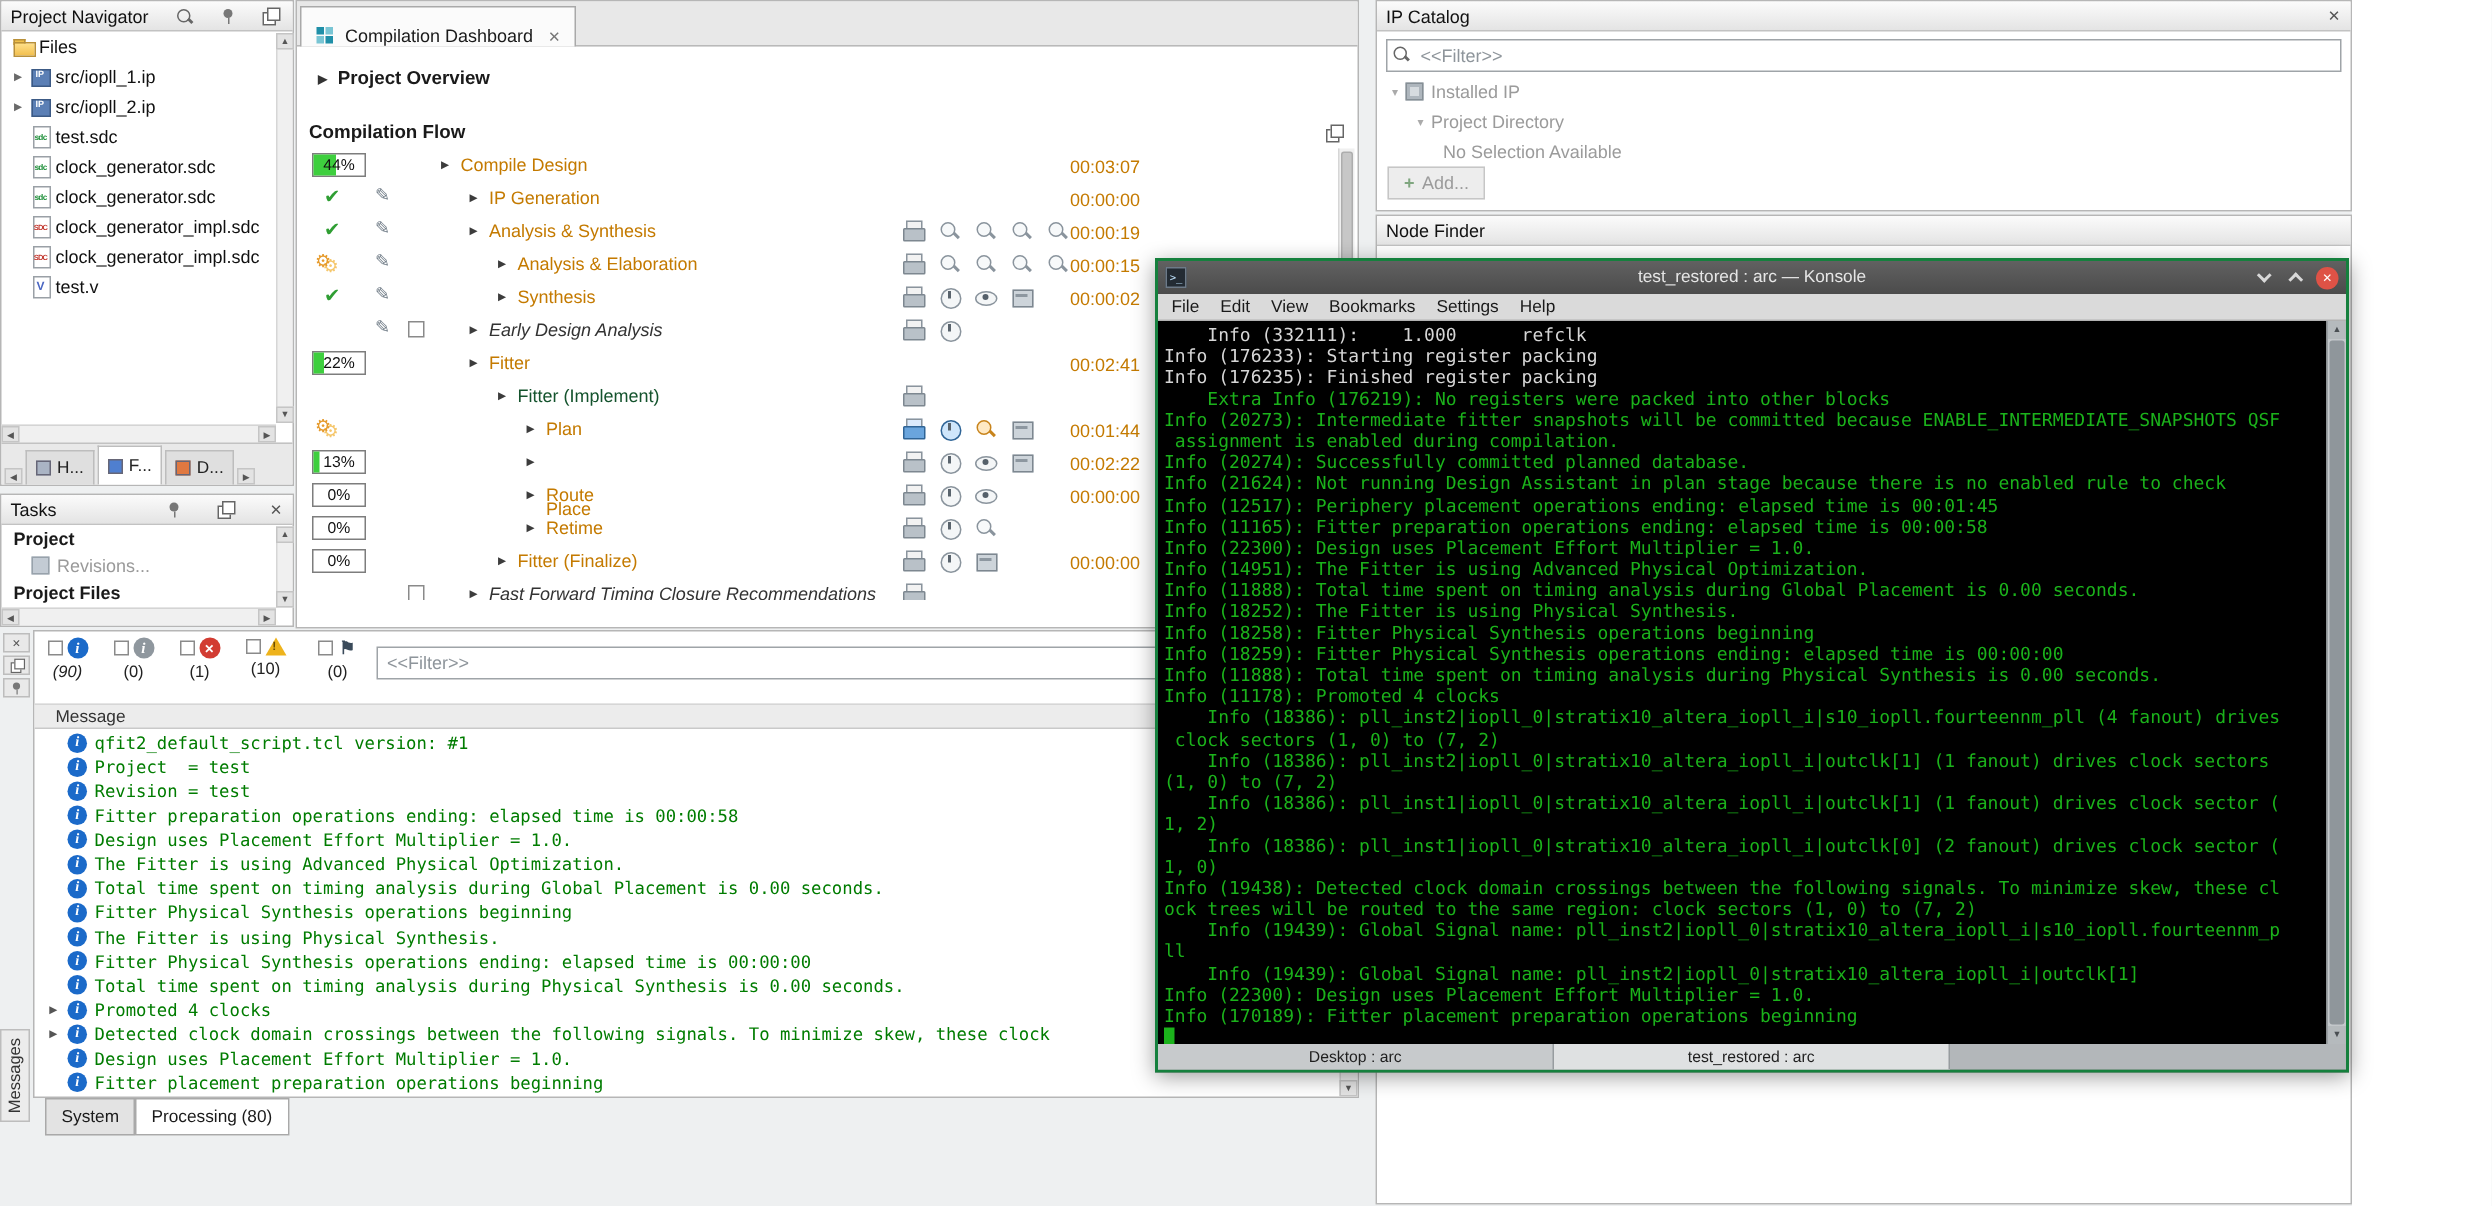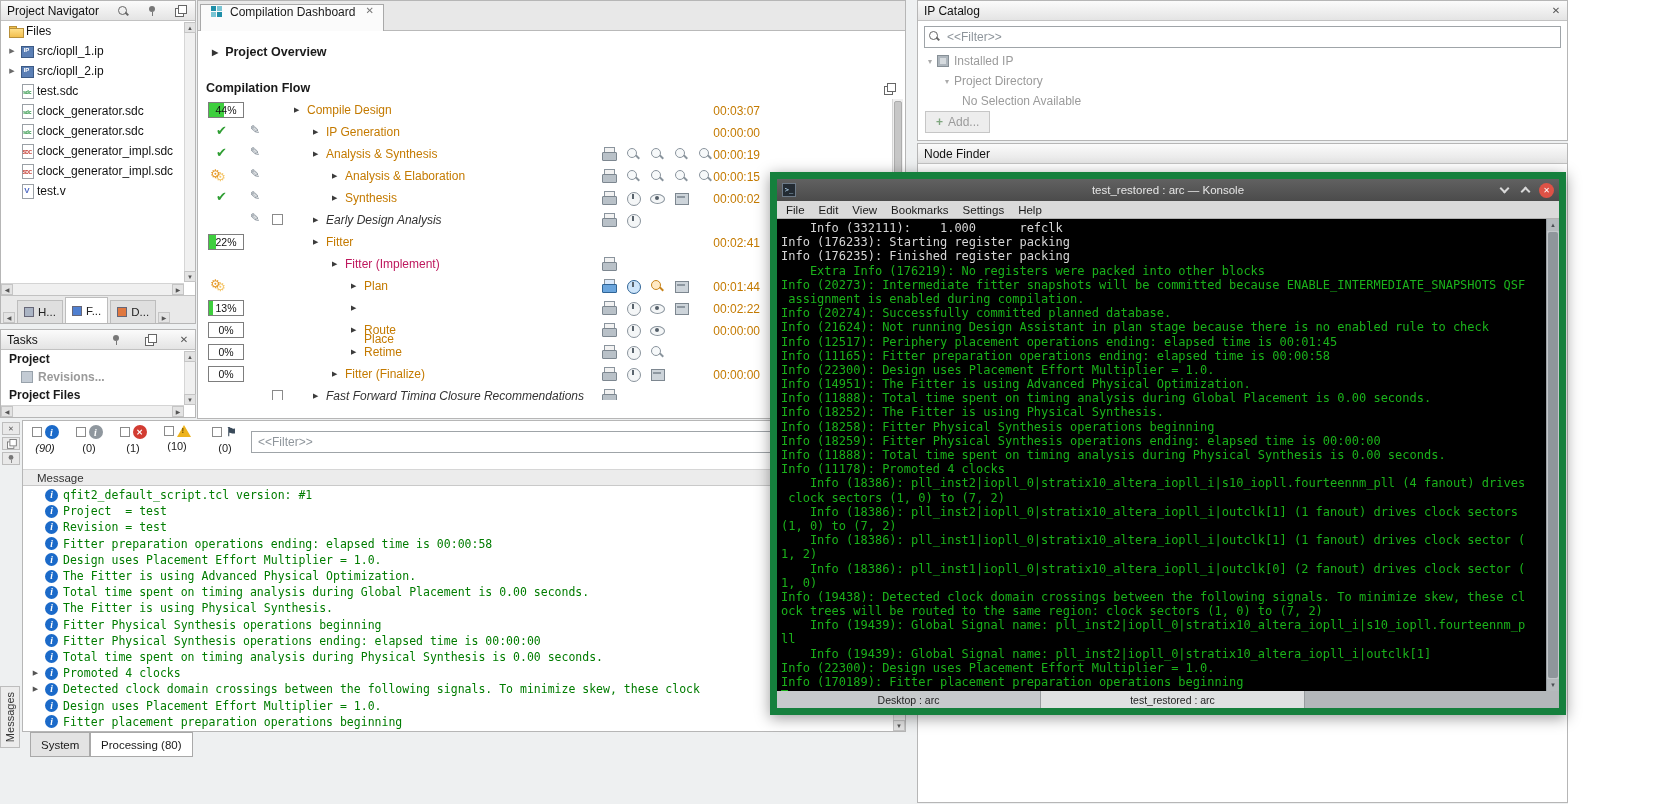--- a/index.html
+++ b/index.html
@@ -60,21 +60,21 @@
 .ntab.sel{background:#fff;height:26px}
 .ntico{width:10px;height:10px;border:1px solid #667;display:inline-block}
 .nti-0{background:#aab4c4}
 .nti-1{background:#4f7fd0}
 .nti-2{background:#e07840}
 
 
 #tasks{left:0;top:329px;width:196px;height:89px}
 .task-row{height:18px;display:flex;align-items:center;padding-left:8px;gap:5px;white-space:nowrap}
 .task-row.bold{font-weight:bold}
-.task-row.disabled{color:#9a9a9a;padding-left:20px;font-weight:bold}
+.task-row.disabled{color:#9a9a9a;padding-left:20px;font-weight:normal}
 .task-ico{width:12px;height:12px;background:#c3cbd4;border:1px solid #98a2ab;flex:0 0 12px}
 
 
 #msg-strip{position:absolute;left:0;top:420px;width:22px;height:340px}
 .stripbtn{position:absolute;left:2px;width:18px;height:13px;border:1px solid #bdbdbd;background:#e9e9e9;font-size:7px;color:#555;display:flex;align-items:center;justify-content:center}
 .vtab{position:absolute;left:0;top:266px;width:20px;height:62px;background:#ececec;border:1px solid #bdbdbd;display:flex;align-items:center;justify-content:center}
 .vtab span{writing-mode:vertical-rl;transform:rotate(180deg);font-size:11px;color:#333}
 #msg-main{position:absolute;left:22px;top:420px;width:884px;height:312px;background:#fff;border:1px solid #b6b6b6}
 .cpair{position:absolute;top:4px;width:40px;display:flex;flex-direction:column;align-items:center;gap:3px}
 .ctop{display:flex;align-items:center;gap:3px}
@@ -96,42 +96,42 @@
 .mico{flex:0 0 13px;width:13px;height:13px;border-radius:50%;background:#1b6ac9;color:#fff;font-size:9.5px;font-weight:bold;font-style:italic;font-family:"Liberation Serif",serif;display:flex;align-items:center;justify-content:center}
 .mtext{font-family:"DejaVu Sans Mono",monospace;font-size:11.5px;color:#007c00}
 #msg-vscroll{right:0;top:48px;bottom:0;width:12px}
 #msg-tabs{position:absolute;left:22px;top:732px;width:884px;height:27px}
 .btab{position:absolute;top:0;height:25px;display:flex;align-items:center;justify-content:center;border:1px solid #a9a9a9;background:#e3e3e3;font-size:11.5px;padding:0 10px;white-space:nowrap}
 .btab.sel{background:#fff}
 
 
 #dash{position:absolute;left:197px;top:0;width:709px;height:419px;background:#fff;border:1px solid #b6b6b6}
 .dtabbar{position:absolute;left:0;top:0;right:0;height:30px;background:#e8e8e8;border-bottom:1px solid #b9b9b9}
-.dtab{position:absolute;left:2px;top:3px;height:27px;background:#fbfbfb;border:1px solid #a9a9a9;border-bottom:none;display:flex;align-items:flex-start;gap:6px;padding:0 9px;font-size:12px}
+.dtab{position:absolute;left:2px;top:3px;height:27px;background:#fbfbfb;border:1px solid #a9a9a9;border-bottom:none;display:flex;align-items:flex-end;gap:6px;padding:0 9px;font-size:12px}
 .dtab-ico{width:14px;height:14px;position:relative}
 .dtab-ico::before{content:"";position:absolute;left:1px;top:1px;width:5px;height:5px;background:#1f8fa8;box-shadow:6px 0 0 #79c5d4,0 6px 0 #79c5d4,6px 6px 0 #1f8fa8}
 .dtab-x{color:#777;font-size:10px;margin-left:4px}
 .ovrow{position:absolute;left:14px;top:44px;display:flex;align-items:center;gap:7px;font-weight:bold;font-size:12.5px}
 .ovarr{font-size:8px;color:#333}
 .flowtitle{position:absolute;left:8px;top:80px;font-weight:bold;font-size:12.5px}
 .detachpos{position:absolute;right:8px;top:80px}
 #flow-rows{position:absolute;left:0;top:98px;width:692px;height:301px;overflow:hidden}
 .frow{position:relative;height:22px}
 .fstat{position:absolute;left:10px;top:3px;width:36px;height:16px}
 .prog{width:36px;height:16px;border:1px solid #7d7d7d;background:#fff;position:relative}
 .pfill{position:absolute;left:0;top:0;bottom:0;background:#3ecf3e}
 .plabel{position:absolute;left:0;right:0;text-align:center;font-size:10.5px;line-height:14px;color:#111}
 .fcheck{position:absolute;left:8px;top:-1px;color:#2f9e33;font-size:13px}
 .fgear{position:absolute;left:2px;top:-1px;color:#e69b2d;font-size:12px;text-shadow:5px 3px 0 #f5c66a}
 .fpencil{position:absolute;left:52px;top:2px;color:#6f7b86;font-size:12px}
 .fcbx{position:absolute;left:74px;top:5px;width:11px;height:11px;border:1px solid #8a8a8a;background:#fff}
 .farrow{position:absolute;top:7px;font-size:7px;color:#3c3c3c}
 .fname{position:absolute;top:4px;font-size:12px;white-space:nowrap}
 .nm-or{color:#c47a00}
-.nm-dk{color:#be185d}
+.nm-dk{color:#14532d}
 .nm-it{color:#333;font-style:italic}
 .ficons{position:absolute;left:403px;top:3px;display:flex;gap:8px}
 .ftime{position:absolute;left:498px;top:5px;width:64px;text-align:right;color:#c47a00;font-size:12px}
 .fi{position:relative;width:16px;height:16px;display:inline-block}
 .fi-printer::before{content:"";position:absolute;left:3px;top:1px;width:9px;height:5px;background:#f2f2f2;border:1px solid #8a949d}
 .fi-printer::after{content:"";position:absolute;left:1px;top:6px;width:13px;height:7px;background:#b9c1c8;border:1px solid #7d8790;border-radius:1px}
 .fi-printer.act::before{background:#dbeafc}
 .fi-printer.act::after{background:#6aa5dd;border-color:#2f6496}
 .fi-clock::before{content:"";position:absolute;left:2px;top:2px;width:12px;height:12px;border-radius:50%;background:#f4f6f7;border:1px solid #8a949d}
 .fi-clock::after{content:"";position:absolute;left:7px;top:4px;width:1.5px;height:5px;background:#5a646d}
@@ -153,21 +153,21 @@
 #ip-tree{position:absolute;left:0;top:50px;right:0}
 .iprow{height:20px;display:flex;align-items:center;gap:5px;font-size:12px;color:#9b9b9b;white-space:nowrap}
 .iparr{font-size:8px;color:#aaa}
 .chip{width:12px;height:12px;background:#aeb6bd;border:1px solid #868f96;position:relative;flex:0 0 12px}
 .chip::after{content:"";position:absolute;left:2px;top:2px;width:6px;height:6px;background:#d6dbdf}
 .addbtn{position:absolute;left:7px;top:110px;height:22px;padding:0 10px;background:#ededed;border:1px solid #c6c6c6;color:#9b9b9b;font-size:12px;display:flex;align-items:center;gap:5px}
 .addplus{color:#7fa67f;font-weight:bold}
 #nodef{position:absolute;left:917px;top:143px;width:651px;height:660px;background:#fff;border:1px solid #b6b6b6}
 
 
-#konsole{position:absolute;left:770px;top:172px;width:796px;height:543px;z-index:30;border:7px solid #15803d;background:#737373;box-shadow:0 3px 14px rgba(0,0,0,.4)}
+#konsole{position:absolute;left:770px;top:172px;width:796px;height:543px;z-index:30;border:2px solid #15803d;background:#737373;box-shadow:0 3px 14px rgba(0,0,0,.4)}
 .ktitle{position:absolute;left:0;top:0;right:0;height:22px;background:linear-gradient(#616161,#4b4b4b);display:flex;align-items:center;padding:0 5px;gap:4px}
 .kicon{width:14px;height:14px;background:#232b33;border:1px solid #6d7a88;color:#bfe3ff;font-size:7px;font-family:"DejaVu Sans Mono",monospace;display:flex;align-items:center;justify-content:center}
 .ktext{position:absolute;left:0;right:0;text-align:center;color:#e6e6e6;font-size:11.5px;pointer-events:none}
 .kbtns{margin-left:auto;display:flex;align-items:center;gap:7px;z-index:1}
 .kbtn{width:14px;height:14px;display:flex;align-items:center;justify-content:center}
 .chev{width:7px;height:7px;border-right:2px solid #d8d8d8;border-bottom:2px solid #d8d8d8;display:inline-block}
 .chev.down{transform:rotate(45deg);margin-top:-3px}
 .chev.up{transform:rotate(-135deg);margin-top:3px}
 .kclose{width:15px;height:15px;border-radius:50%;background:#de5246;color:#fff;font-size:8px;display:flex;align-items:center;justify-content:center}
 .kmenu{position:absolute;left:0;top:22px;right:0;height:18px;background:#dadada;border-bottom:1px solid #b2b2b2;display:flex;align-items:center;padding-left:2px}
@@ -366,22 +366,22 @@
       <span>Message</span>
     </div>
     <div id="msg-list">
         <div class="mrow"><span class="marr gexp hid"></span><span class="mico ginfo"></span><span class="mtext">qfit2_default_script.tcl version: #1</span></div>
         <div class="mrow"><span class="marr gexp hid"></span><span class="mico ginfo"></span><span class="mtext">Project  = test</span></div>
         <div class="mrow"><span class="marr gexp hid"></span><span class="mico ginfo"></span><span class="mtext">Revision = test</span></div>
         <div class="mrow"><span class="marr gexp hid"></span><span class="mico ginfo"></span><span class="mtext">Fitter preparation operations ending: elapsed time is 00:00:58</span></div>
         <div class="mrow"><span class="marr gexp hid"></span><span class="mico ginfo"></span><span class="mtext">Design uses Placement Effort Multiplier = 1.0.</span></div>
         <div class="mrow"><span class="marr gexp hid"></span><span class="mico ginfo"></span><span class="mtext">The Fitter is using Advanced Physical Optimization.</span></div>
         <div class="mrow"><span class="marr gexp hid"></span><span class="mico ginfo"></span><span class="mtext">Total time spent on timing analysis during Global Placement is 0.00 seconds.</span></div>
+        <div class="mrow"><span class="marr gexp hid"></span><span class="mico ginfo"></span><span class="mtext">Fitter Physical Synthesis operations beginning</span></div>
         <div class="mrow"><span class="marr gexp hid"></span><span class="mico ginfo"></span><span class="mtext">The Fitter is using Physical Synthesis.</span></div>
-        <div class="mrow"><span class="marr gexp hid"></span><span class="mico ginfo"></span><span class="mtext">Fitter Physical Synthesis operations beginning</span></div>
         <div class="mrow"><span class="marr gexp hid"></span><span class="mico ginfo"></span><span class="mtext">Fitter Physical Synthesis operations ending: elapsed time is 00:00:00</span></div>
         <div class="mrow"><span class="marr gexp hid"></span><span class="mico ginfo"></span><span class="mtext">Total time spent on timing analysis during Physical Synthesis is 0.00 seconds.</span></div>
         <div class="mrow"><span class="marr gexp"></span><span class="mico ginfo"></span><span class="mtext">Promoted 4 clocks</span></div>
         <div class="mrow"><span class="marr gexp"></span><span class="mico ginfo"></span><span class="mtext">Detected clock domain crossings between the following signals. To minimize skew, these clock</span></div>
         <div class="mrow"><span class="marr gexp hid"></span><span class="mico ginfo"></span><span class="mtext">Design uses Placement Effort Multiplier = 1.0.</span></div>
         <div class="mrow"><span class="marr gexp hid"></span><span class="mico ginfo"></span><span class="mtext">Fitter placement preparation operations beginning</span></div>
       </div>
     <div class="vscroll" id="msg-vscroll">
       <div class="sarr garr-u" style="position:absolute;top:0;left:-1px"></div>
       <div class="vthumb" style="top:13px;height:56px"></div>

